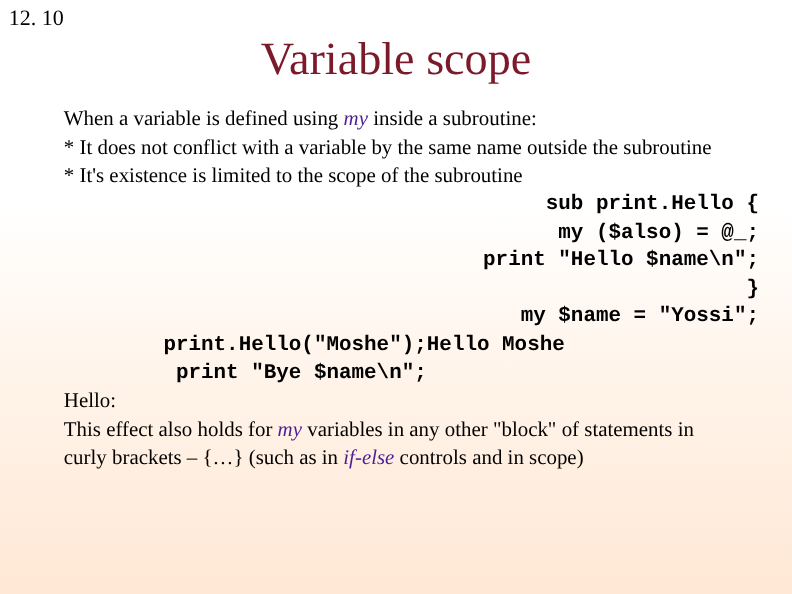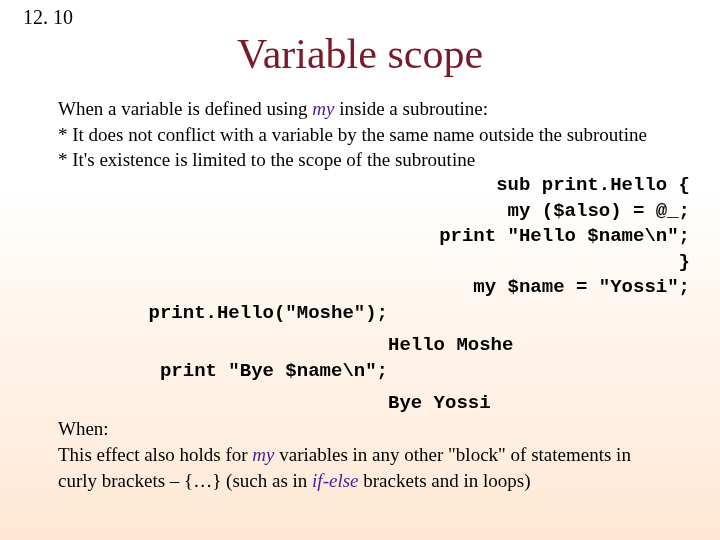--- a/index.html
+++ b/index.html
@@ -11,21 +11,20 @@
     color: #000;
     position: relative;
     overflow: hidden;
   }
   .slide-number {
     position: absolute;
     top: 6px;
     left: 8px;
     font-size: 20px;
     color: #000;
-    margin-left: 15px;
   }
   .title {
     text-align: center;
     font-size: 42px;
     color: #7a1a2b;
     margin-top: 30px;
     margin-bottom: 18px;
     font-weight: normal;
   }
   .content {
@@ -43,21 +42,20 @@
     line-height: 1.35;
     white-space: pre;
     text-align: right;
   }
   .code-row { display: flex; }
   .code-left { width: 330px; }
   .code-right {
     font-family: "Courier New", Courier, monospace;
     font-weight: bold;
     font-size: 19px;
-    margin-top: 32px;
   }
   .note { margin-top: 6px; }
 </style>
 </head>
 <body>
 
 <div class="slide-number">12. 10</div>
 
 <h1 class="title">Variable scope</h1>
 
@@ -74,24 +72,23 @@
   <div class="code">  print "Hello $name\n";</div>
   <div class="code">}</div>
   <div class="code">my $name = "Yossi";</div>
 
   <div class="code-row">
     <div class="code code-left">print.Hello("Moshe");</div>
     <div class="code-right">Hello Moshe</div>
   </div>
   <div class="code-row">
     <div class="code code-left">print "Bye $name\n";</div>
-    <div class="code-right">Bye Yossi</div>
   </div>
 
-  <p class="note">When:</p>
+  <p class="note">Hello:</p>
   <p>
     <span>This effect also holds for </span><span class="keyword">my</span><span> variables in any other "block" of statements in</span>
   </p>
   <p>
-    <span>curly brackets – {…}    (such as in </span><span class="keyword">if-else</span><span> brackets and in loops)</span>
+    <span>curly brackets – {…}    (such as in </span><span class="keyword">if-else</span><span> controls and in scope)</span>
   </p>
 
 </div>
 
 </body></html>

